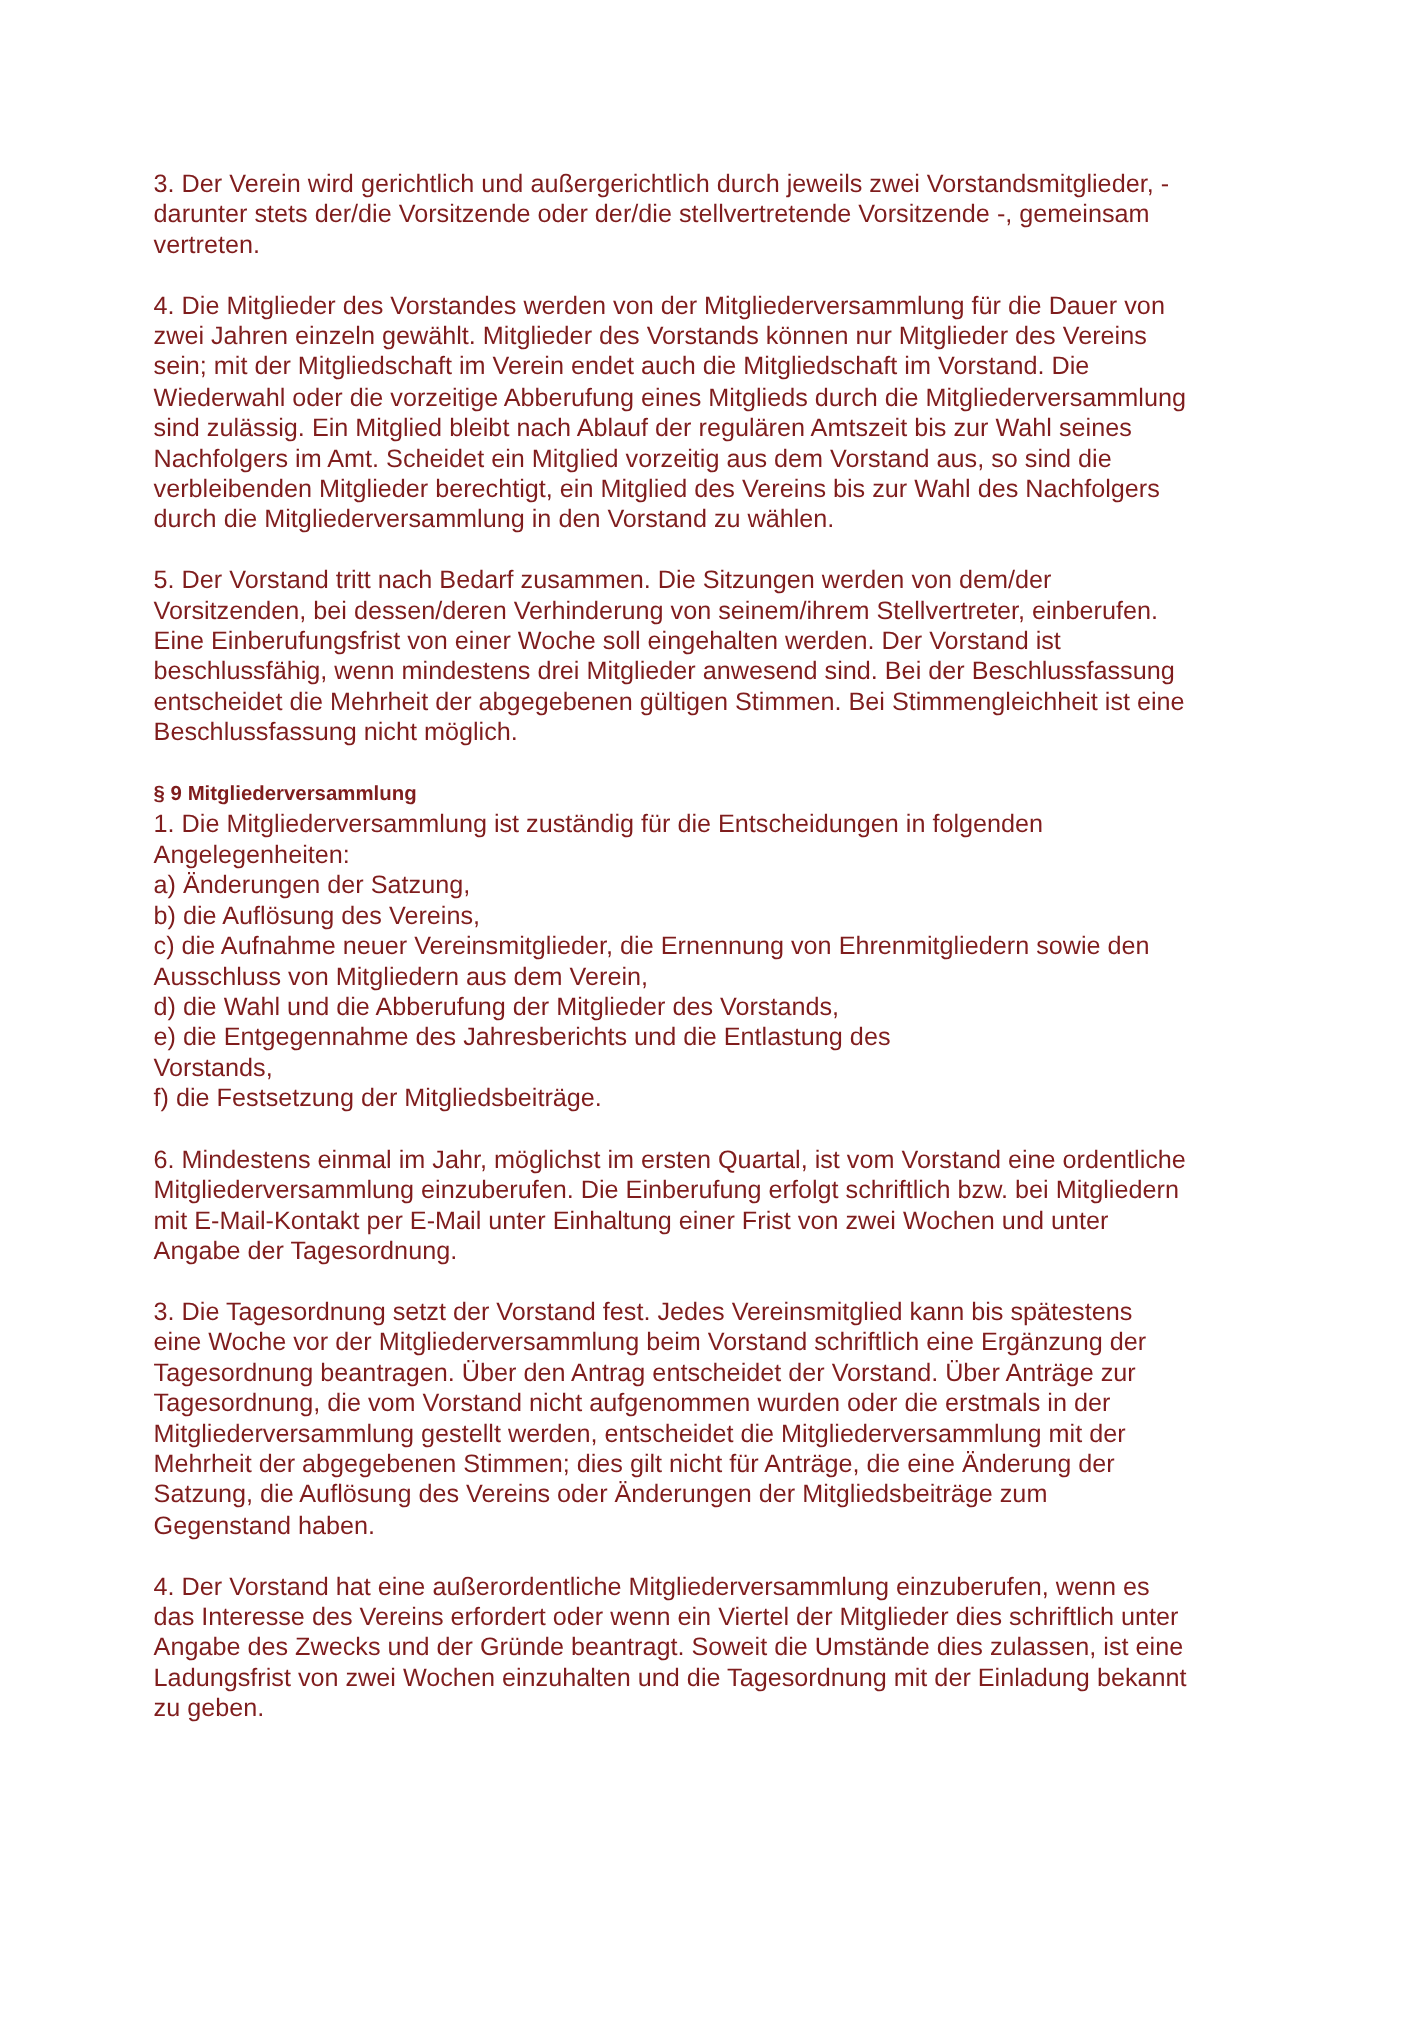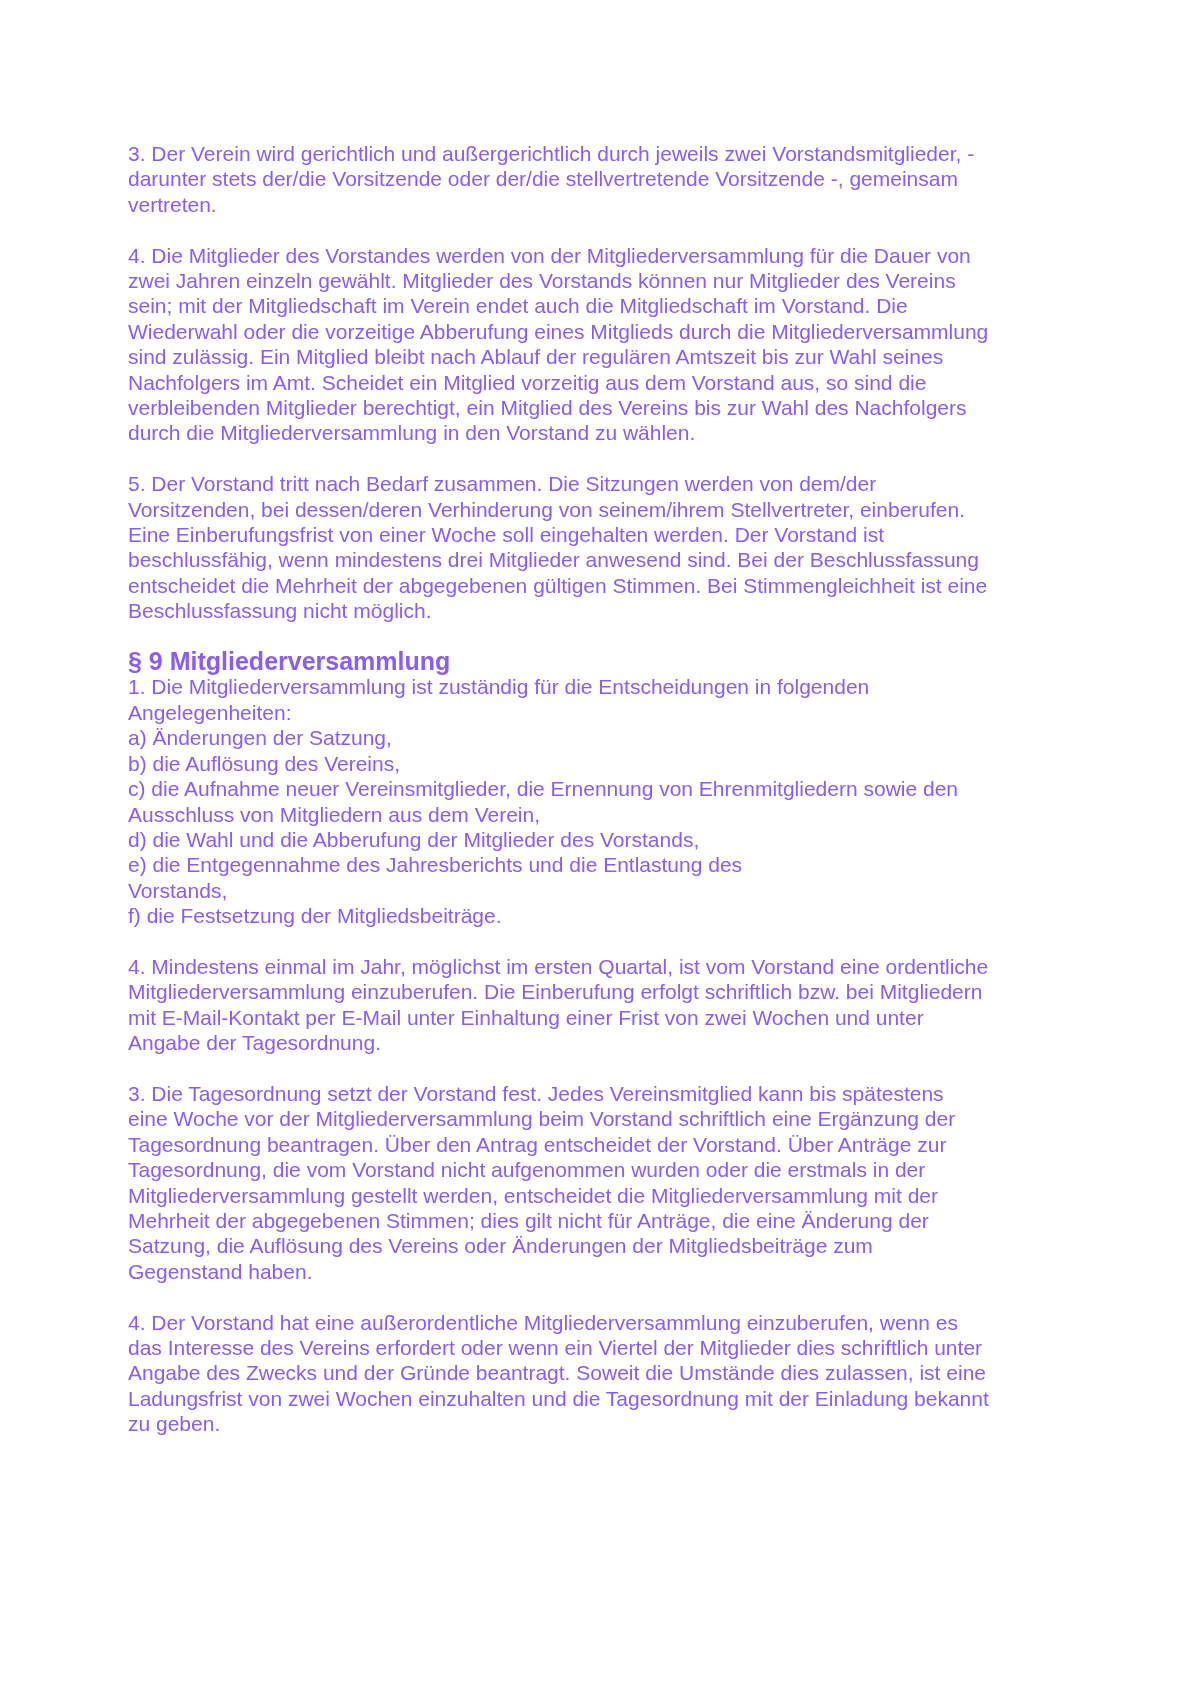--- a/index.html
+++ b/index.html
@@ -13,29 +13,29 @@
     width: 1190px;
     height: 1683px;
     background: #ffffff;
     color: #000000;
     padding: 141px 140px 0 128px;
     overflow: hidden;
   }
   .doc-text {
     font-size: 21px;
     line-height: 25.4px;
-    color: #8b5cf6;
+    color: #7f1d1d;
     white-space: pre-line; 
     letter-spacing: 0;
   }
   p.doc-text {
     margin: 0 0 25.4px 0; 
   }
   h2.doc-text {
-    font-size: 25px;
+    font-size: 17px;
     font-weight: bold;
     margin: 0; 
   }
 </style>
 </head>
 <body>
 
 <div class="page">
   <p class="doc-text">3. Der Verein wird gerichtlich und außergerichtlich durch jeweils zwei Vorstandsmitglieder, -
 darunter stets der/die Vorsitzende oder der/die stellvertretende Vorsitzende -, gemeinsam
@@ -58,21 +58,21 @@
   <p class="doc-text">1. Die Mitgliederversammlung ist zuständig für die Entscheidungen in folgenden
 Angelegenheiten:
 a) Änderungen der Satzung,
 b) die Auflösung des Vereins,
 c) die Aufnahme neuer Vereinsmitglieder, die Ernennung von Ehrenmitgliedern sowie den
 Ausschluss von Mitgliedern aus dem Verein,
 d) die Wahl und die Abberufung der Mitglieder des Vorstands,
 e) die Entgegennahme des Jahresberichts und die Entlastung des
 Vorstands,
 f) die Festsetzung der Mitgliedsbeiträge.</p>
-  <p class="doc-text">4. Mindestens einmal im Jahr, möglichst im ersten Quartal, ist vom Vorstand eine ordentliche
+  <p class="doc-text">6. Mindestens einmal im Jahr, möglichst im ersten Quartal, ist vom Vorstand eine ordentliche
 Mitgliederversammlung einzuberufen. Die Einberufung erfolgt schriftlich bzw. bei Mitgliedern
 mit E-Mail-Kontakt per E-Mail unter Einhaltung einer Frist von zwei Wochen und unter
 Angabe der Tagesordnung.</p>
   <p class="doc-text">3. Die Tagesordnung setzt der Vorstand fest. Jedes Vereinsmitglied kann bis spätestens
 eine Woche vor der Mitgliederversammlung beim Vorstand schriftlich eine Ergänzung der
 Tagesordnung beantragen. Über den Antrag entscheidet der Vorstand. Über Anträge zur
 Tagesordnung, die vom Vorstand nicht aufgenommen wurden oder die erstmals in der
 Mitgliederversammlung gestellt werden, entscheidet die Mitgliederversammlung mit der
 Mehrheit der abgegebenen Stimmen; dies gilt nicht für Anträge, die eine Änderung der
 Satzung, die Auflösung des Vereins oder Änderungen der Mitgliedsbeiträge zum

